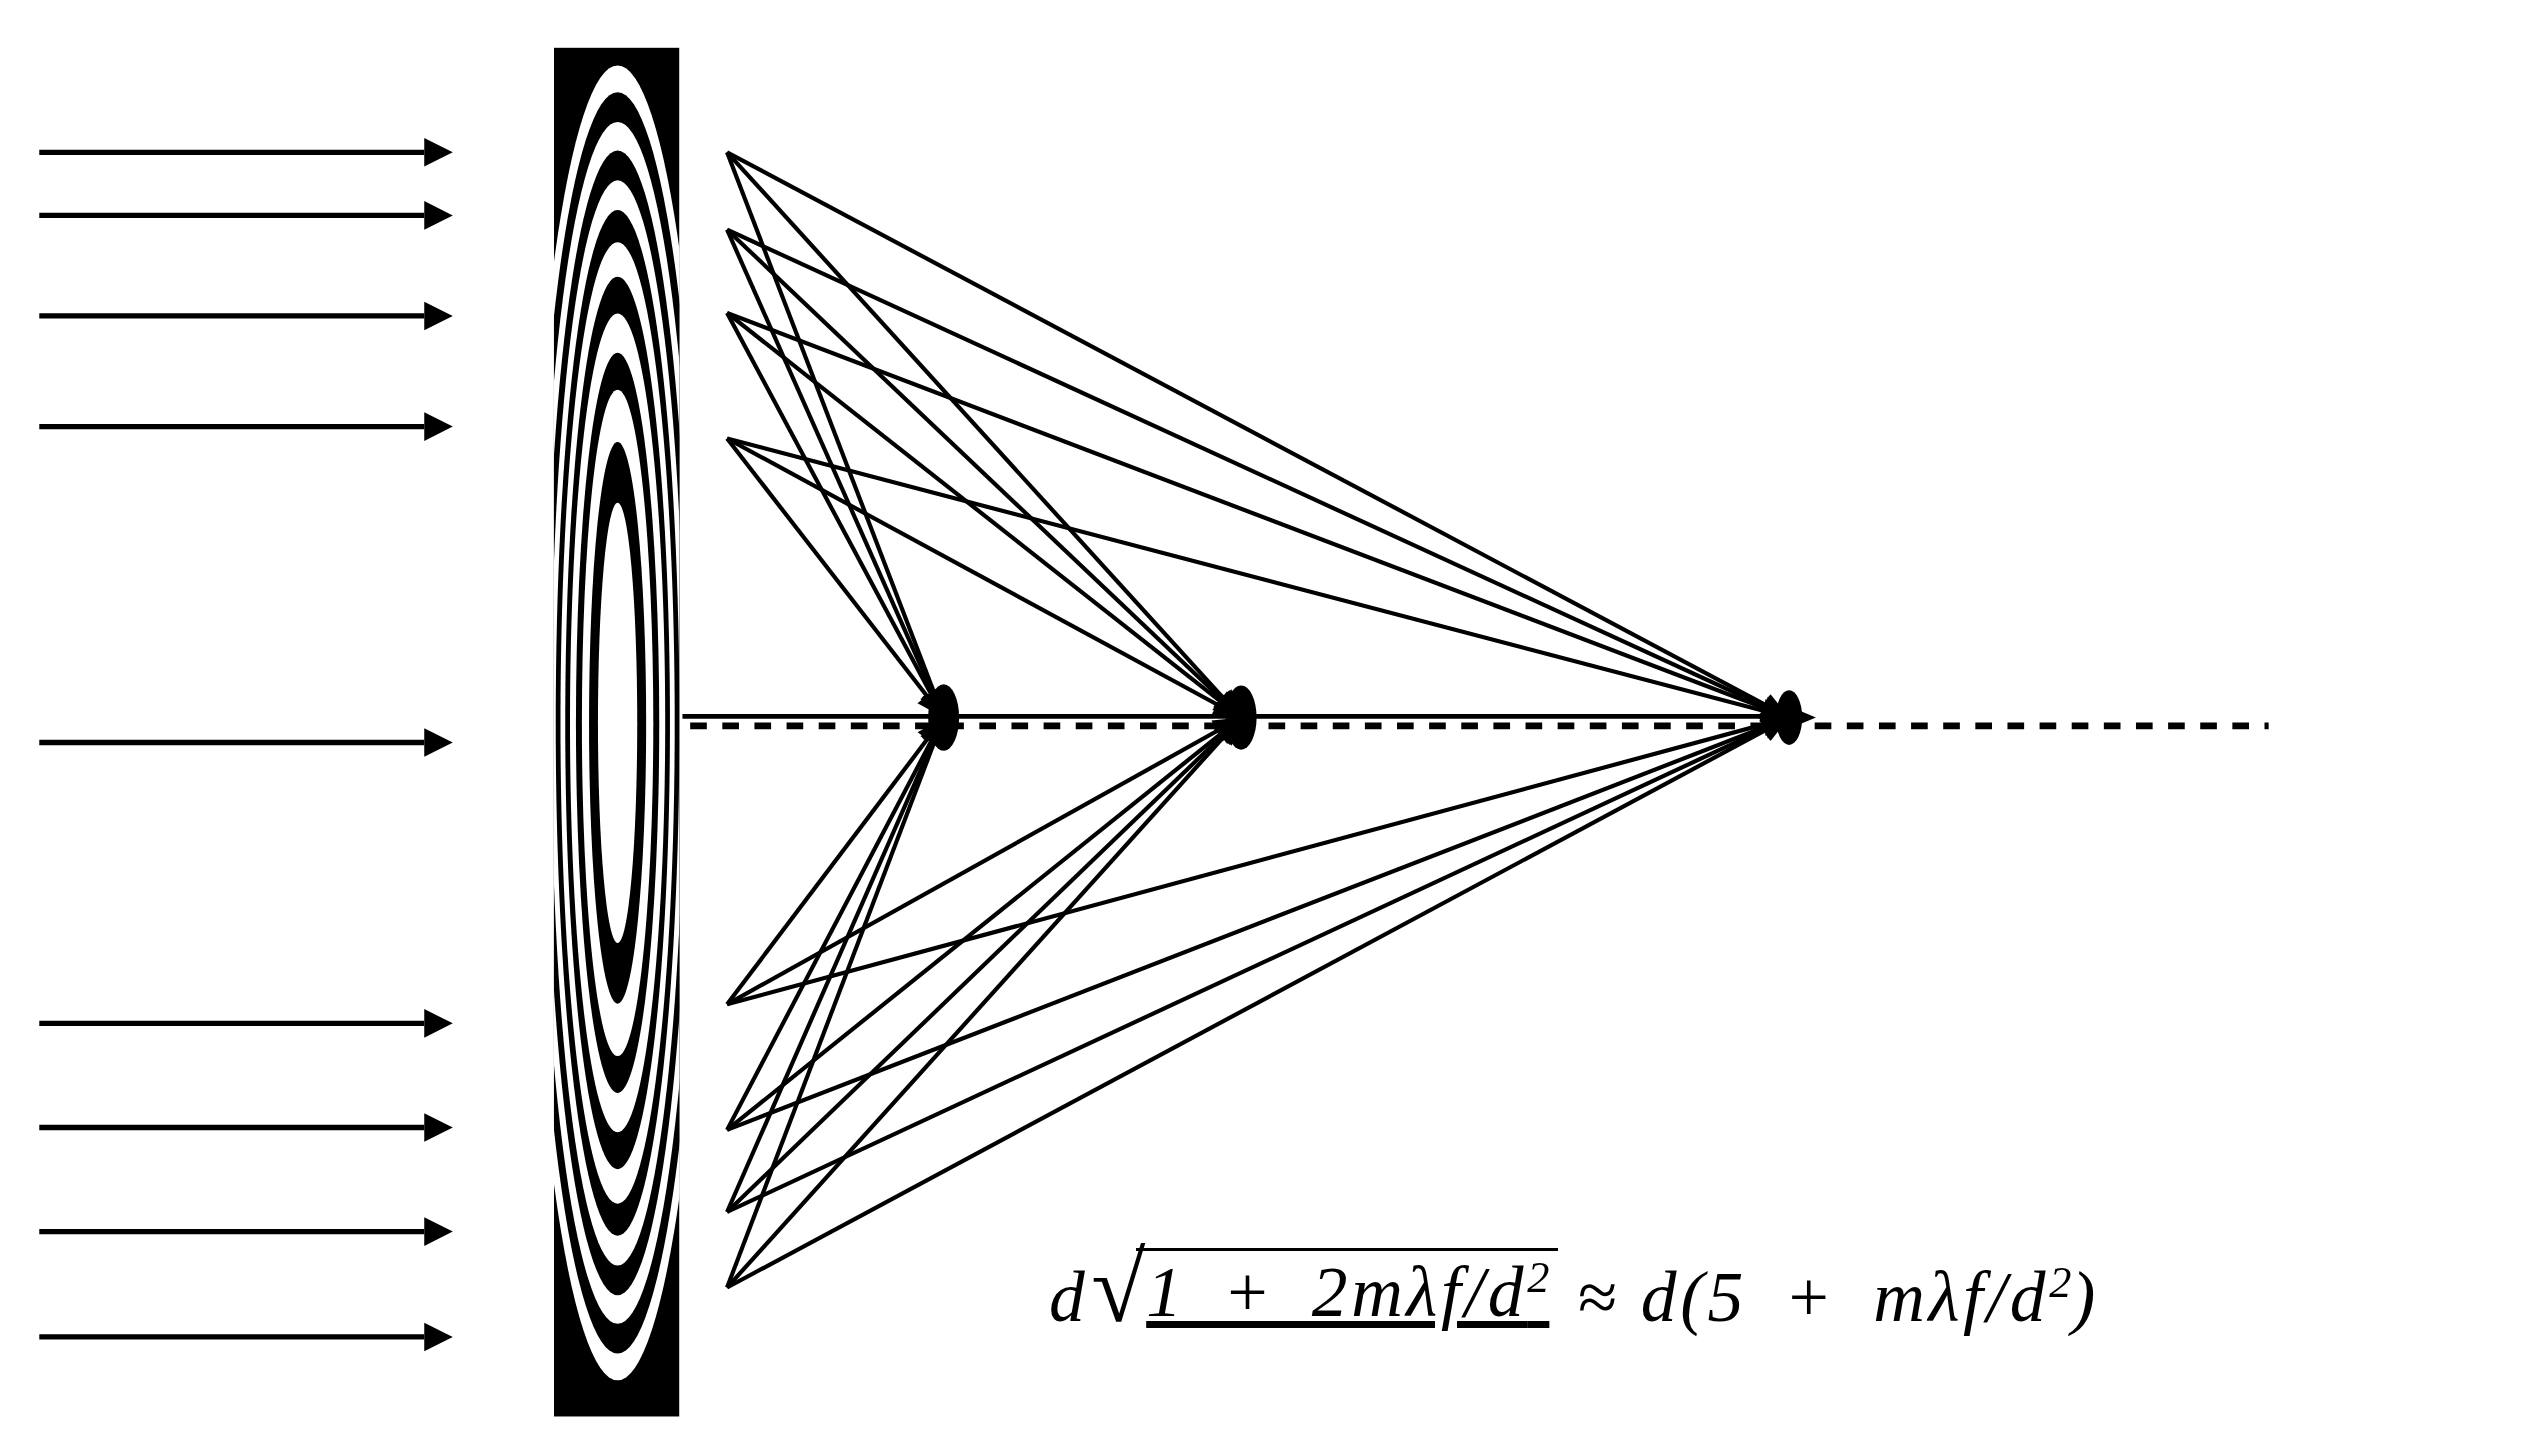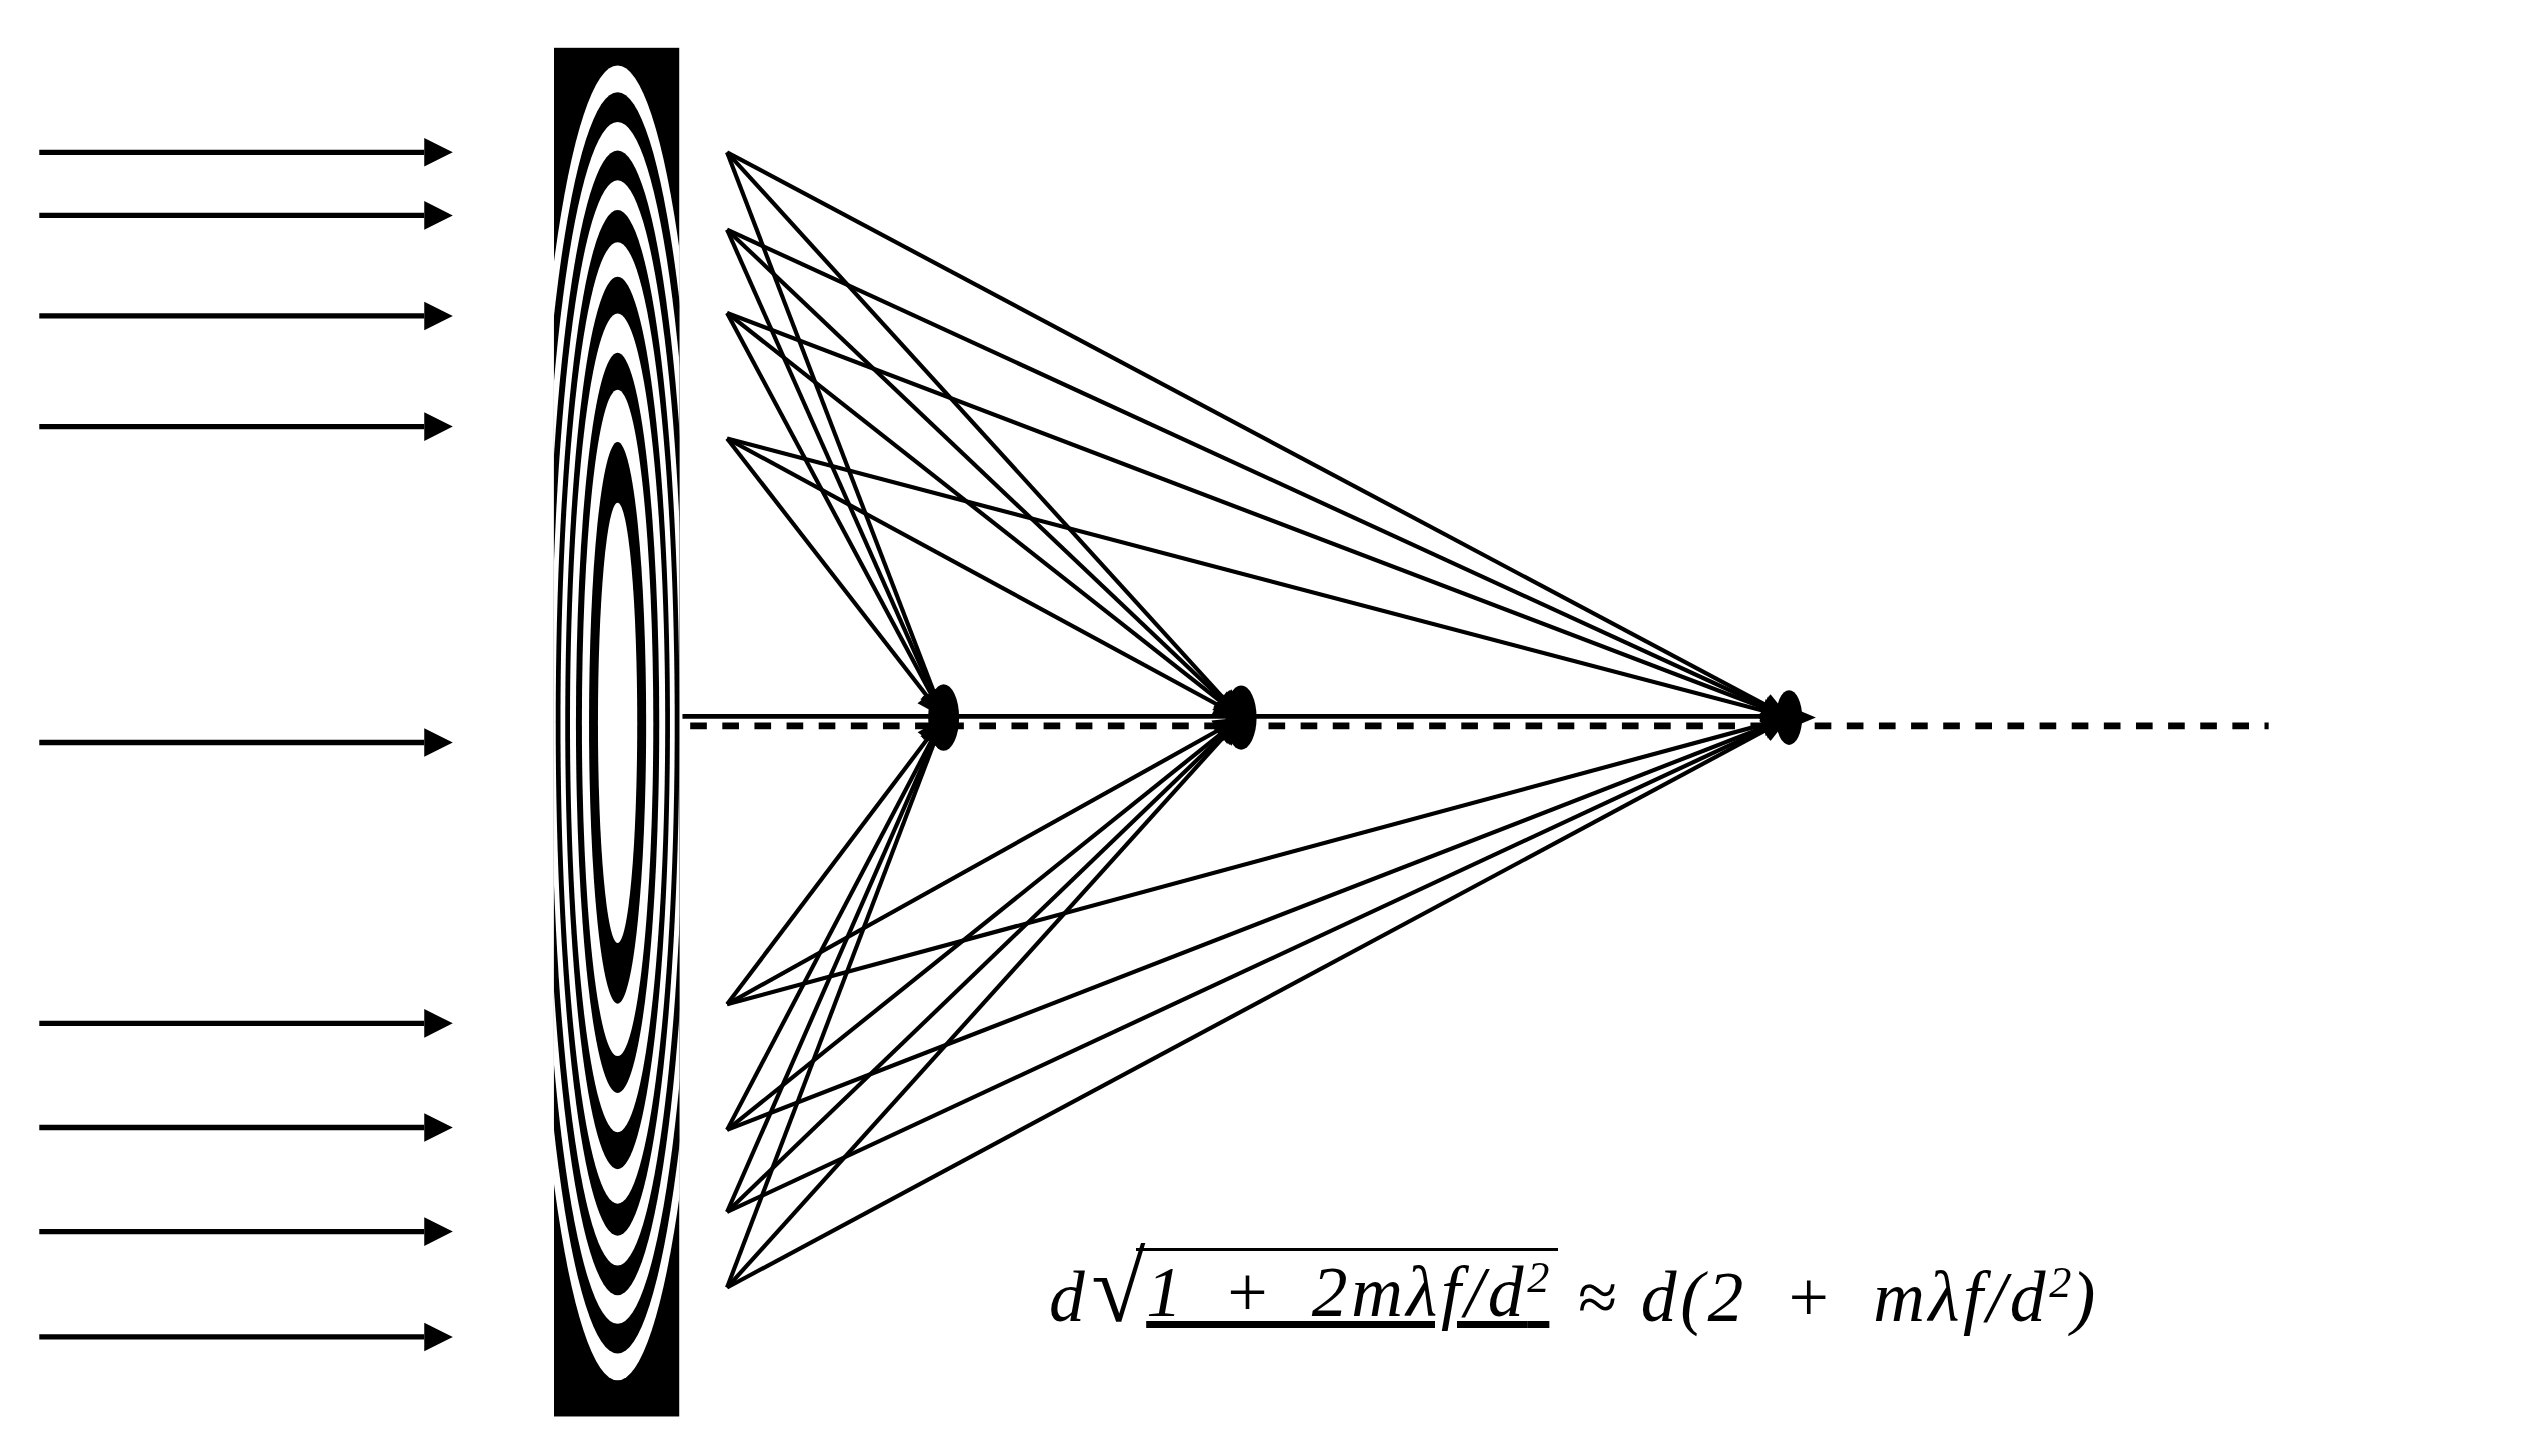--- a/index.html
+++ b/index.html
@@ -145,16 +145,16 @@
       <ellipse cx="1586" cy="1206" rx="26" ry="56" fill="#000000"></ellipse>
       <ellipse cx="2086" cy="1206" rx="26" ry="54" fill="#000000"></ellipse>
       <ellipse cx="3007" cy="1206" rx="22" ry="46" fill="#000000"></ellipse>
       <polygon points="3052,1206 2990,1232 2990,1180" fill="#000000"></polygon>
     </svg>
 
   <div class="formula">
     <span>d</span><span class="sqrt">
         <span class="sym">√</span>
         <span class="rad"><span>1 + 2mλf/d</span><sup>2</sup></span>
-      </span><span class="approx">≈</span><span>d(2 + mλf/d</span><sup>2</sup><span>)</span>
+      </span><span class="approx">≈</span><span>d(5 + mλf/d</span><sup>2</sup><span>)</span>
   </div>
 </div>
 
 
 </body></html>

